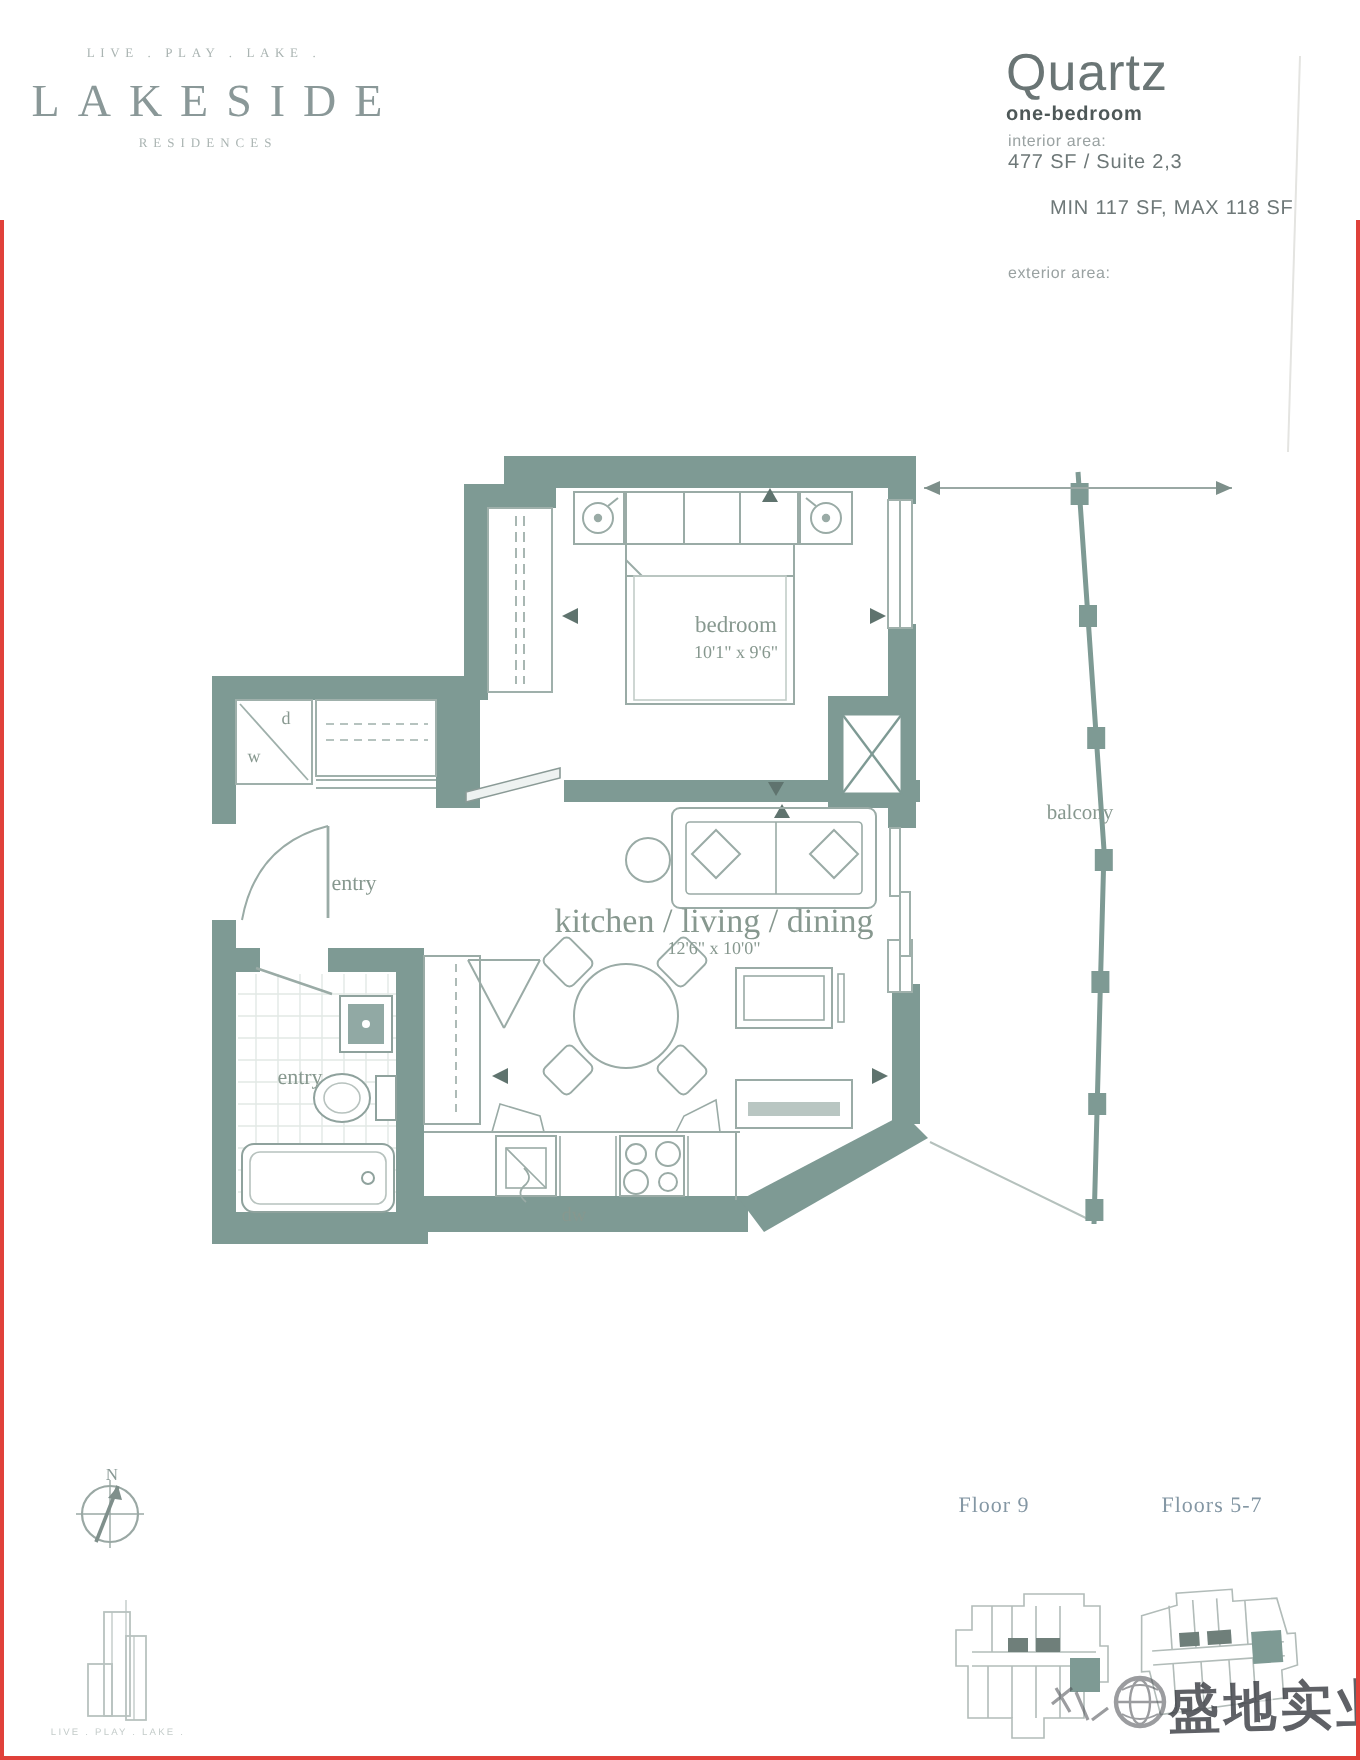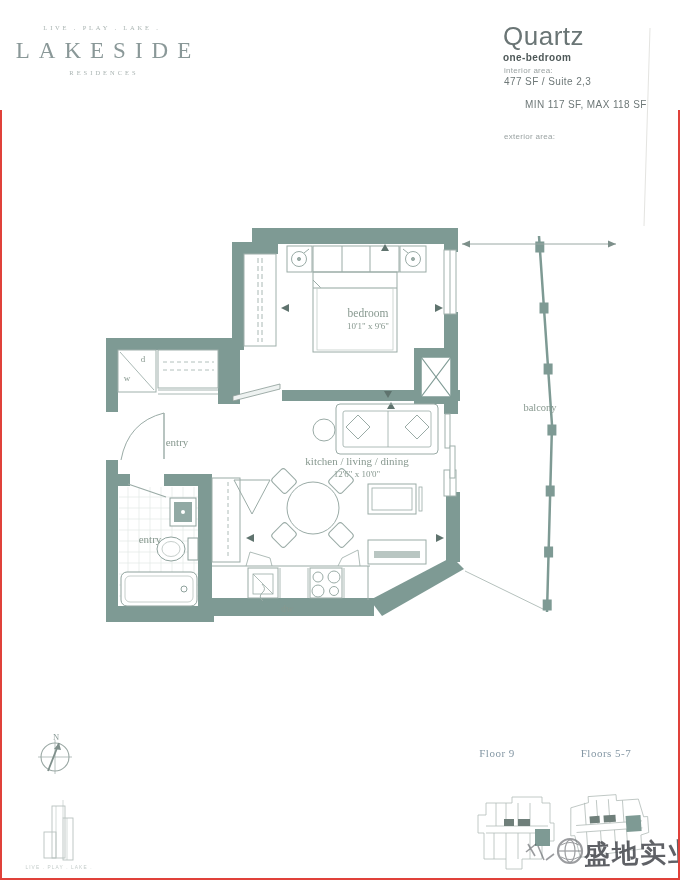--- a/index.html
+++ b/index.html
@@ -287,21 +287,21 @@
 
   <div class="hdr" style="left:503px;top:21px;font-size:26px;color:#6a7575;letter-spacing:0.5px;">Quartz</div>
   <div class="hdr" style="left:503px;top:52px;font-size:10px;font-weight:bold;color:#4e5858;letter-spacing:0.4px;text-align:center;">one-bedroom</div>
   <div class="hdr" style="left:504px;top:66px;font-size:8px;color:#9aa2a2;letter-spacing:0.3px;">interior area:</div>
   <div class="hdr" style="left:504px;top:76px;font-size:10px;color:#6e7878;letter-spacing:0.4px;">477 SF / Suite 2,3</div>
   <div class="hdr" style="left:504px;top:90px;font-size:8px;color:#9aa2a2;letter-spacing:0.3px;margin-top:42px;">exterior area:</div>
   <div class="hdr" style="left:504px;top:99px;font-size:10px;color:#6e7878;letter-spacing:0.4px;padding-left:21px;">MIN 117 SF, MAX 118 SF</div>
 
   <div class="lbl" style="left:368px;top:313px;font-size:11.5px;">bedroom</div>
   <div class="lbl" style="left:368px;top:326px;font-size:9px;">10'1" x 9'6"</div>
-  <div class="lbl" style="left:357px;top:461px;font-size:11px;">kitchen / living / dining</div>
+  <div class="lbl" style="left:357px;top:461px;font-size:17px;">kitchen / living / dining</div>
   <div class="lbl" style="left:357px;top:474px;font-size:9px;">12'6" x 10'0"</div>
   <div class="lbl" style="left:150px;top:539px;font-size:11px;">entry</div>
   <div class="lbl" style="left:177px;top:442px;font-size:11px;">entry</div>
   <div class="lbl" style="left:501px;top:407px;font-size:10.5px;margin-left:39px;">balcony</div>
   <div class="lbl" style="left:127px;top:378px;font-size:9px;">w</div>
   <div class="lbl" style="left:143px;top:359px;font-size:9px;">d</div>
   <div class="lbl" style="left:287px;top:608px;font-size:10px;">dw</div>
 
   <div class="lbl" style="left:56px;top:737px;font-size:8.5px;color:#8a9a96;">N</div>
 

